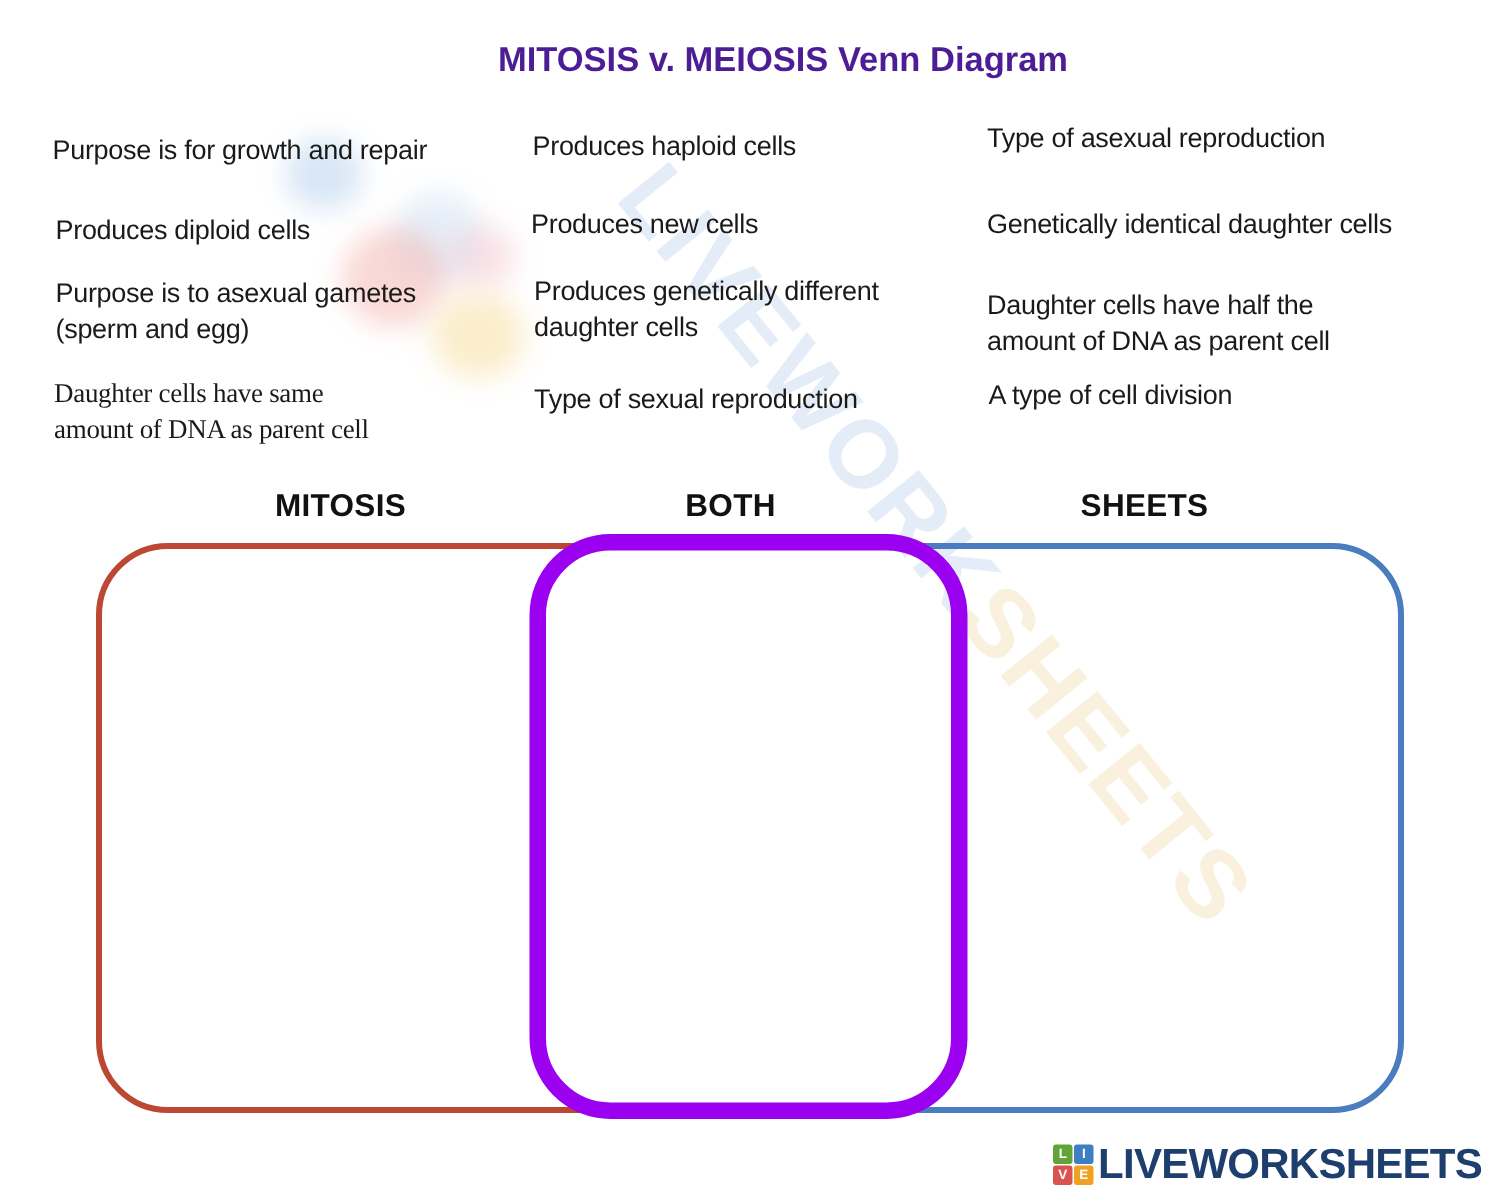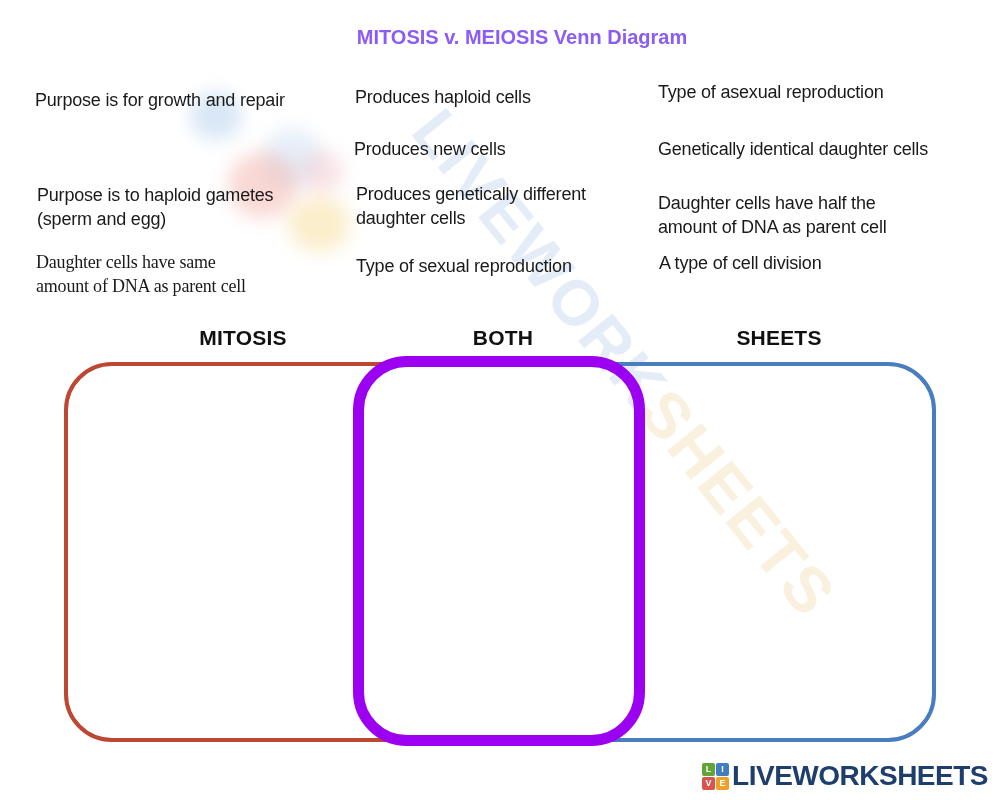--- a/index.html
+++ b/index.html
@@ -35,23 +35,23 @@
   .blob-blue2  { left: 262px; top: 128px; width: 60px; height: 60px; background: #c2d8f0; opacity: .40; }
   .blob-red    { left: 228px; top: 152px; width: 70px; height: 66px; background: #f2aaa2; opacity: .45; }
   .blob-pink   { left: 300px; top: 150px; width: 44px; height: 44px; background: #f3bcc4; opacity: .40; }
   .blob-yellow { left: 288px; top: 196px; width: 62px; height: 56px; background: #f6d98e; opacity: .45; }
 
   
   .page-title {
     position: absolute;
     left: 522px; top: 26px;
     transform: translateX(-50%);
-    font-size: 20px;
+    font-size: 23px;
     font-weight: bold;
-    color: #8b5cf6;
+    color: #4c1d95;
     white-space: nowrap;
     z-index: 3;
   }
 
   
   .wb-item {
     position: absolute;
     font-size: 18px;
     line-height: 24px;
     color: #1a1a1a;
@@ -64,21 +64,20 @@
   
   .venn-header {
     position: absolute;
     transform: translateX(-50%);
     font-size: 21px;
     font-weight: bold;
     color: #111111;
     letter-spacing: 0.2px;
     white-space: nowrap;
     z-index: 3;
-    margin-left: 16px;
   }
   .hdr-mitosis { left: 227px; top: 326px; }
   .hdr-both    { left: 487px; top: 326px; }
   .hdr-meiosis { left: 763px; top: 326px; }
 
   
   .zone {
     position: absolute;
     box-sizing: border-box;
     background: transparent;
@@ -147,21 +146,22 @@
     <div class="wm-blob blob-pink"></div>
     <div class="wm-blob blob-yellow"></div>
     <div class="wm-text">
       <span class="wm-a">LIVEWORK</span><span class="wm-b">SHEETS</span>
     </div>
   </div>
 
   <div class="page-title">MITOSIS v. MEIOSIS Venn Diagram</div>
 
   <div class="wb-item" style="left:35px;  top:88px;">Purpose is for growth and repair</div>
-  <div class="wb-item" style="left:37px;  top:183px;">Purpose is to haploid gametes
+  <div class="wb-item" style="left:37px;  top:141px;">Produces diploid cells</div>
+  <div class="wb-item" style="left:37px;  top:183px;">Purpose is to asexual gametes
 (sperm and egg)</div>
   <div class="wb-item" style="left:36px;  top:250px;font-family:Liberation Serif, serif;">Daughter cells have same
 amount of DNA as parent cell</div>
 
   <div class="wb-item" style="left:355px; top:85px;">Produces haploid cells</div>
   <div class="wb-item" style="left:354px; top:137px;text-align:right;">Produces new cells</div>
   <div class="wb-item" style="left:356px; top:182px;">Produces genetically different
 daughter cells</div>
   <div class="wb-item" style="left:658px; top:80px;">Type of asexual reproduction</div>
 

